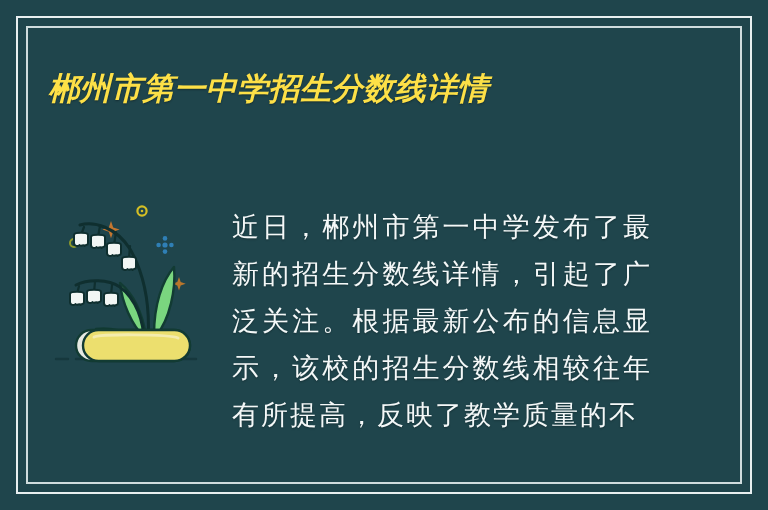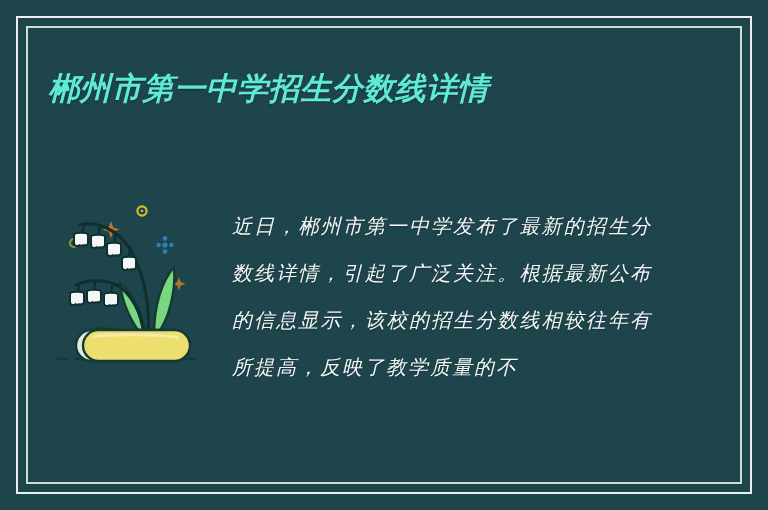--- a/index.html
+++ b/index.html
@@ -39,21 +39,21 @@
   
   .title {
     position: absolute;
     left: 48px;
     top: 66px;
     font-size: 31px;
     line-height: 44px;
     font-weight: 900;
     font-style: italic;
     letter-spacing: 0.5px;
-    color: #5eead4;
+    color: #fde047;
     white-space: nowrap;
     text-shadow: 0 1px 2px rgba(0,0,0,0.35);
     font-family: "DejaVu Sans", "Liberation Sans", sans-serif;
   }
 
   
   .content {
     position: absolute;
     left: 50px;
     top: 185px;
@@ -69,25 +69,24 @@
     height: 200px;
     flex: 0 0 170px;
     margin-top: 8px;
   }
   .illustration svg { display: block; }
 
   .article-text {
     flex: 1 1 auto;
     margin-left: 12px;
     margin-top: 18px;
-    font-size: 20px;
+    font-size: 27px;
     line-height: 47px;
     color: #f4f8f8;
     letter-spacing: 2.0px;
-    font-style: italic;
     font-family: "DejaVu Sans", "Liberation Sans", sans-serif;
     text-shadow: 0 1px 2px rgba(0,0,0,0.30);
     max-width: 420px;
     overflow: hidden;
     max-height: 245px;
     text-align: justify;
     word-break: break-all;
   }
 </style>
 </head>

